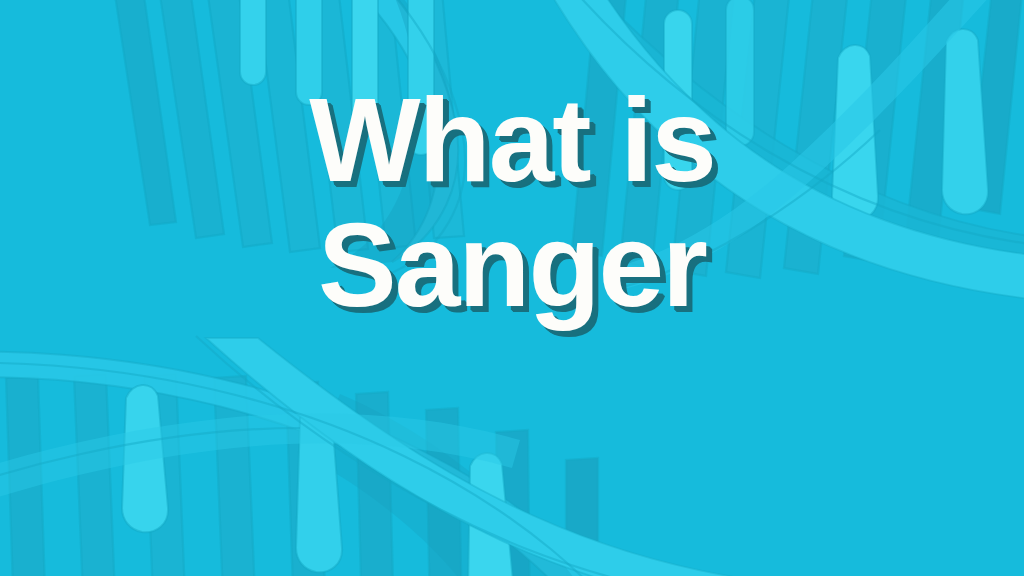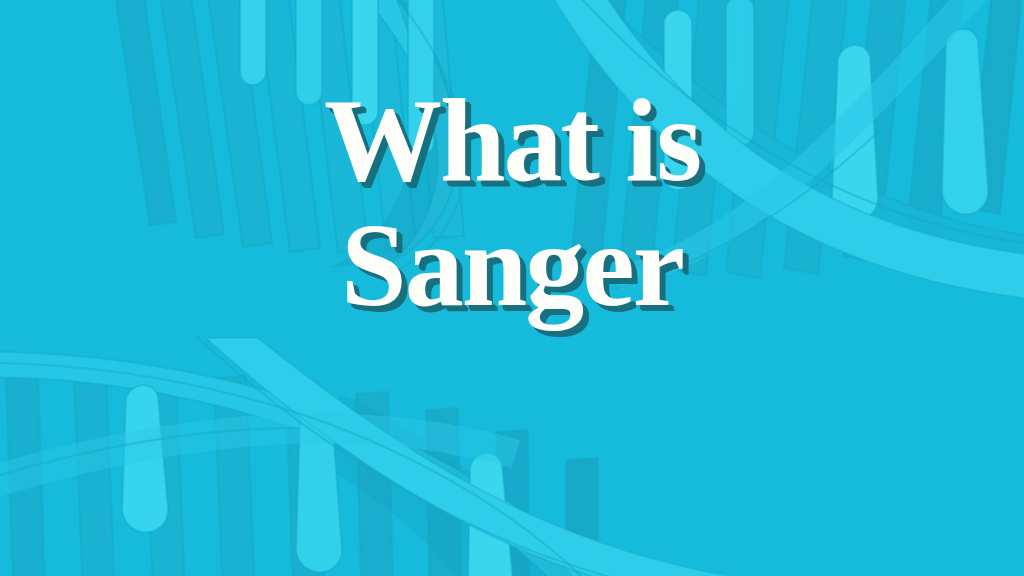--- a/index.html
+++ b/index.html
@@ -7,21 +7,21 @@
     margin: 0;
     padding: 0;
     background: #000;
   }
   #slide {
     position: relative;
     width: 1024px;
     height: 576px;
     overflow: hidden;
     background: #16BBDC;
-    font-family: Liberation Serif, serif;
+    font-family: Liberation Sans, sans-serif;
   }
   #bg-svg {
     position: absolute;
     inset: 0;
     width: 1024px;
     height: 576px;
     display: block;
   }
   #title-block {
     position: absolute;

